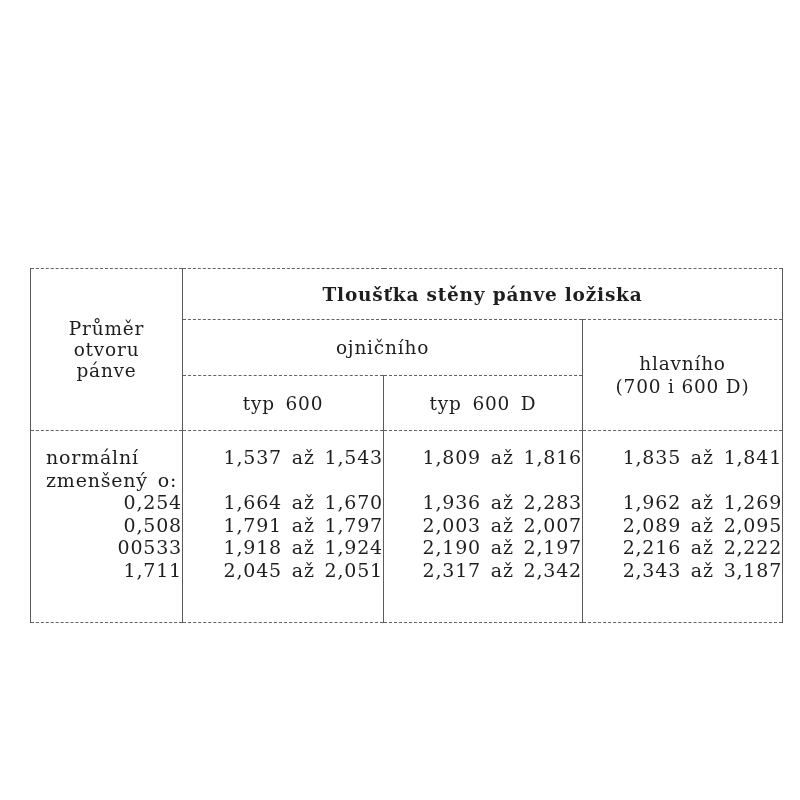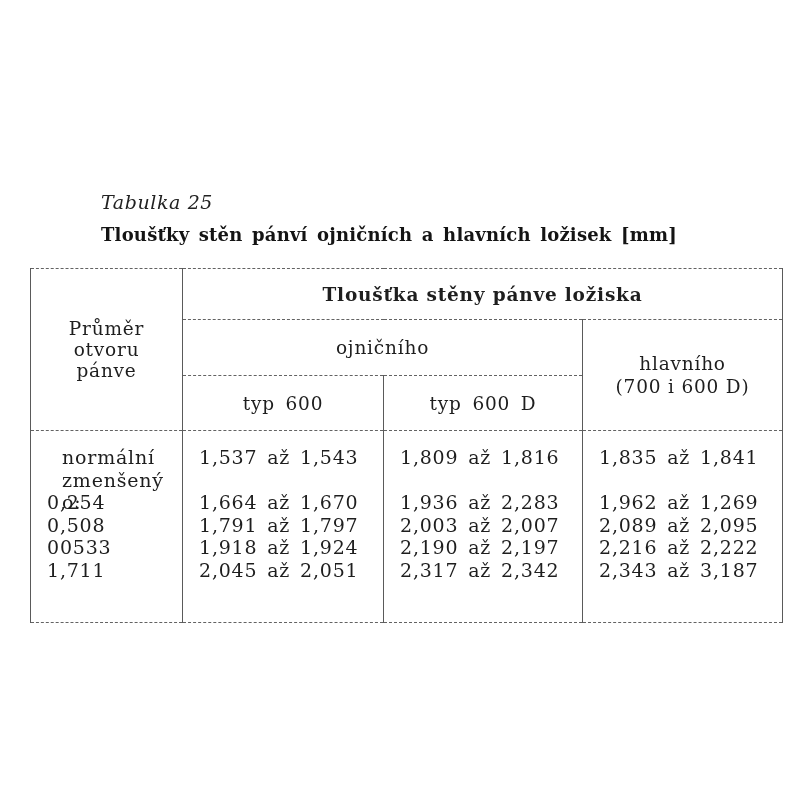--- a/index.html
+++ b/index.html
@@ -64,41 +64,36 @@
   .h-thick { height: 50px; font-weight: bold; }
   .h-rod { height: 55px; }
   .h-main { line-height: 23px; }
   .h-type { height: 54px; word-spacing: 4px; }
   tr.data td {
     vertical-align: top;
     height: 176px;
     padding-top: 15px;
     font-size: 19px;
     word-spacing: 3px;
-    padding-left: 16px;
   }
   .dline {
     height: 22.5px;
     line-height: 22.5px;
-    text-align: left;
+    text-align: right;
   }
   .dline.left {
     text-align: left;
     padding-left: 15px;
   }
 </style>
 </head>
 <body>
 
 <div class="page">
 
-  <div class="title-block">
-    <div class="doc-title">Tabulka 25</div>
-    <div class="doc-subtitle">Tloušťky stěn pánví ojničních a hlavních ložisek [mm]</div>
-  </div>
 
   <table class="main">
     <colgroup>
       <col style="width:152px">
       <col style="width:201px">
       <col style="width:199px">
       <col style="width:200px">
     </colgroup>
     <tbody>
       <tr>

